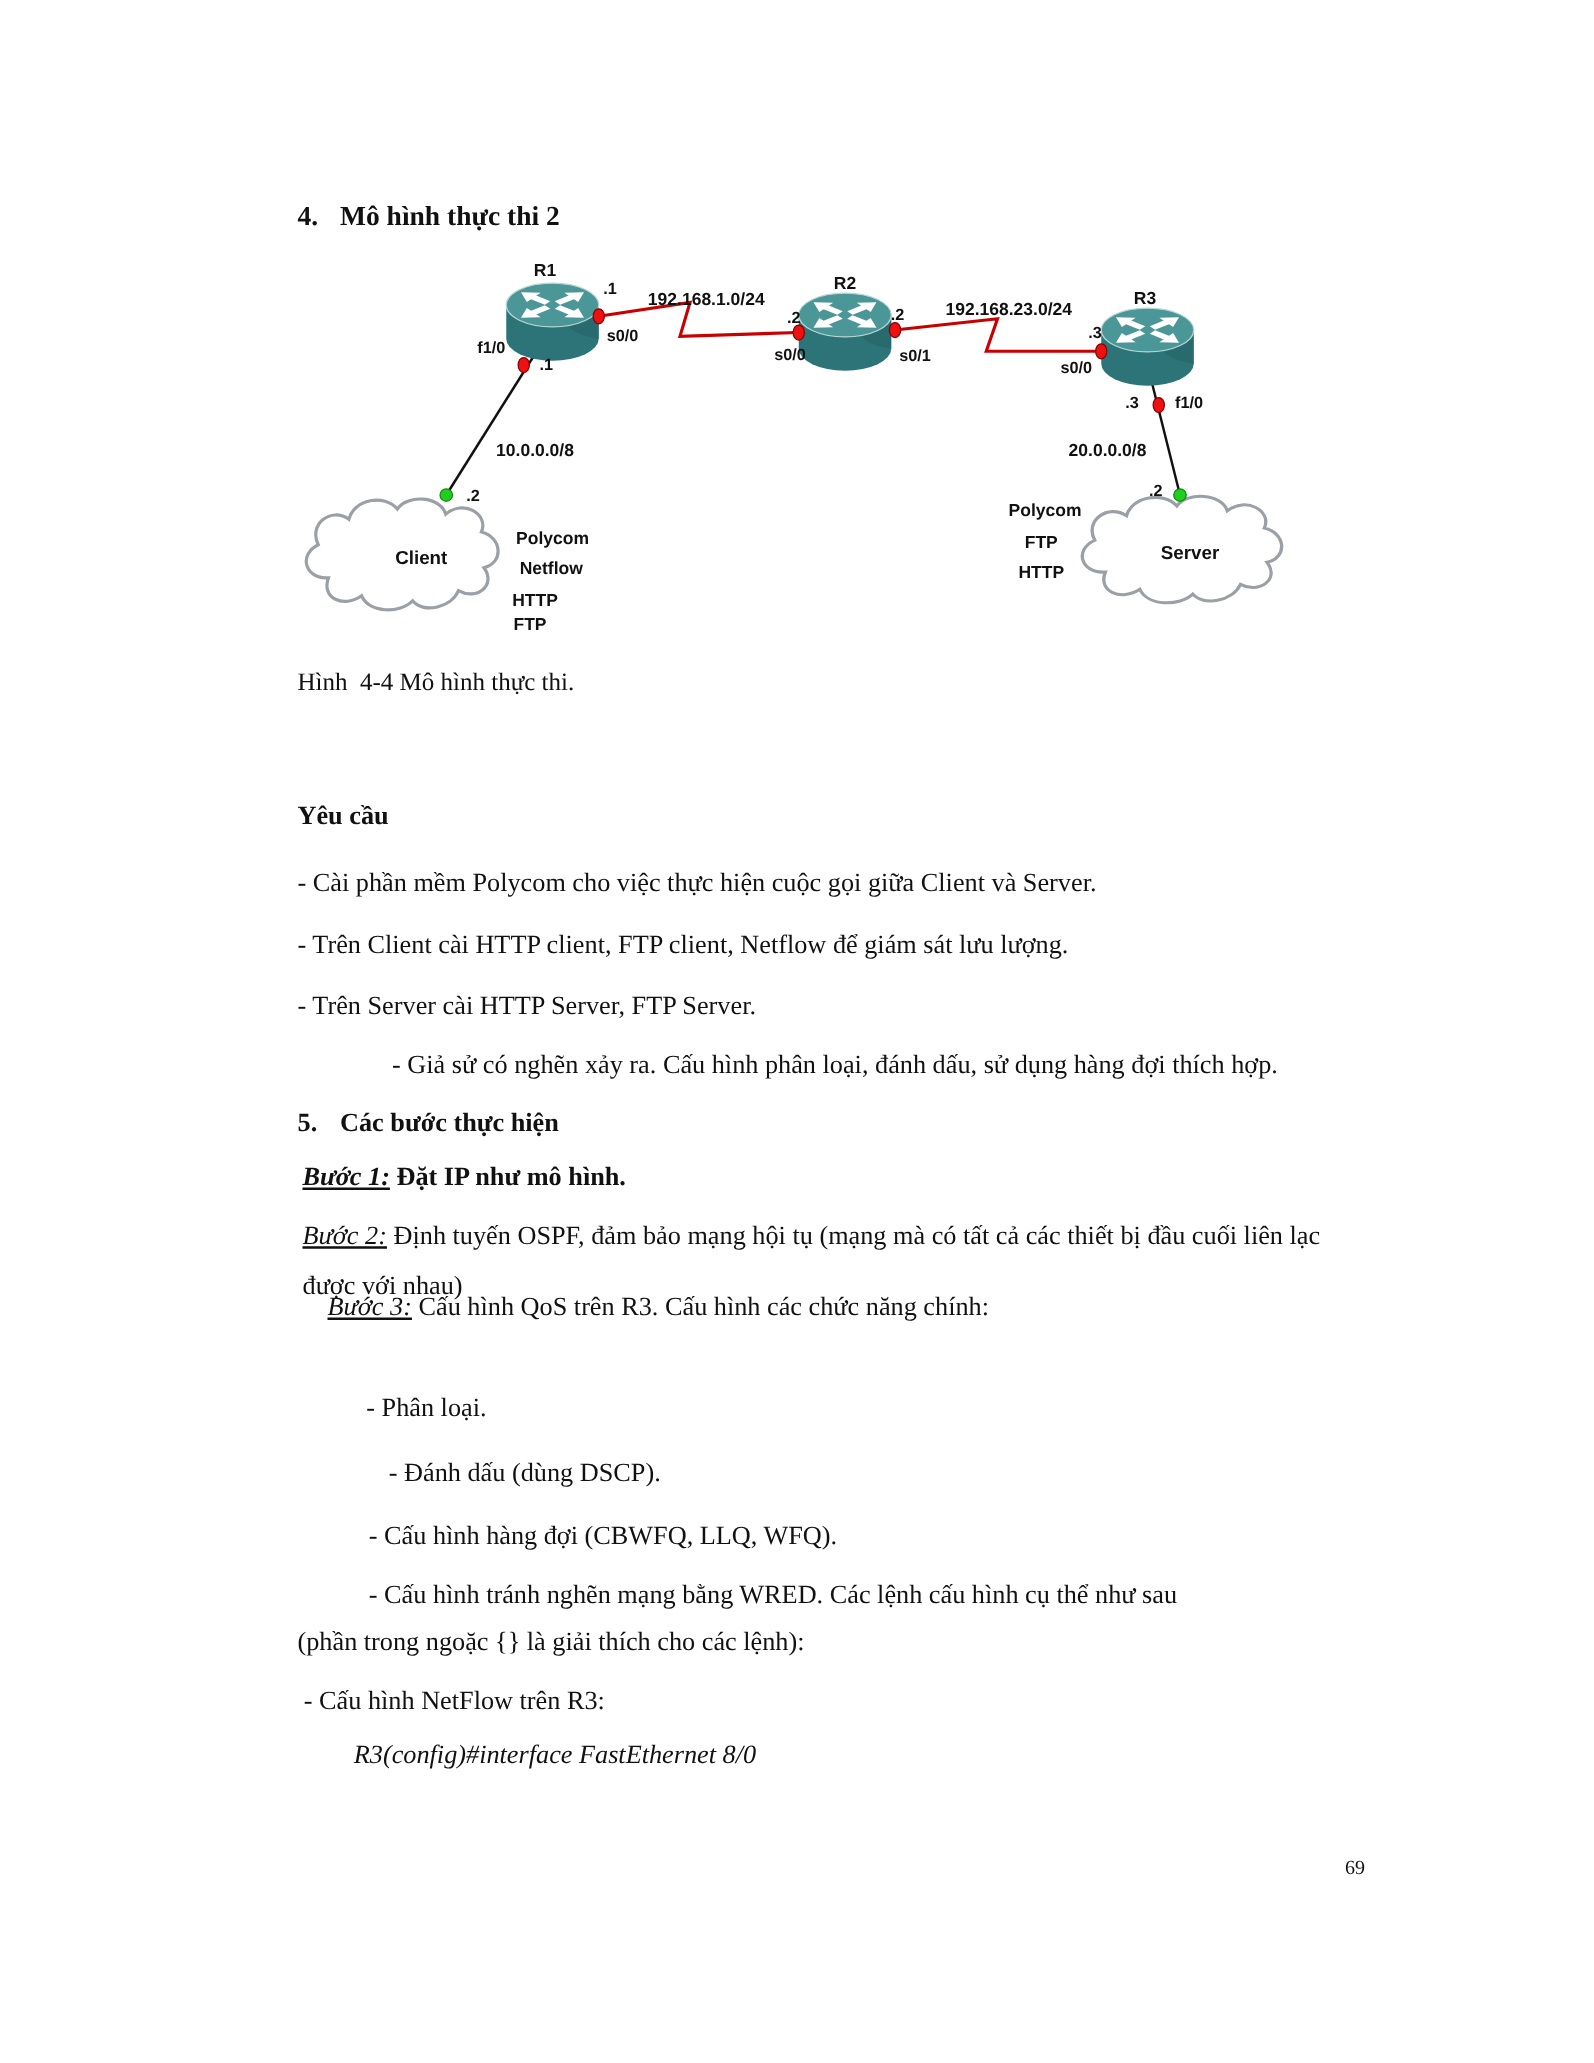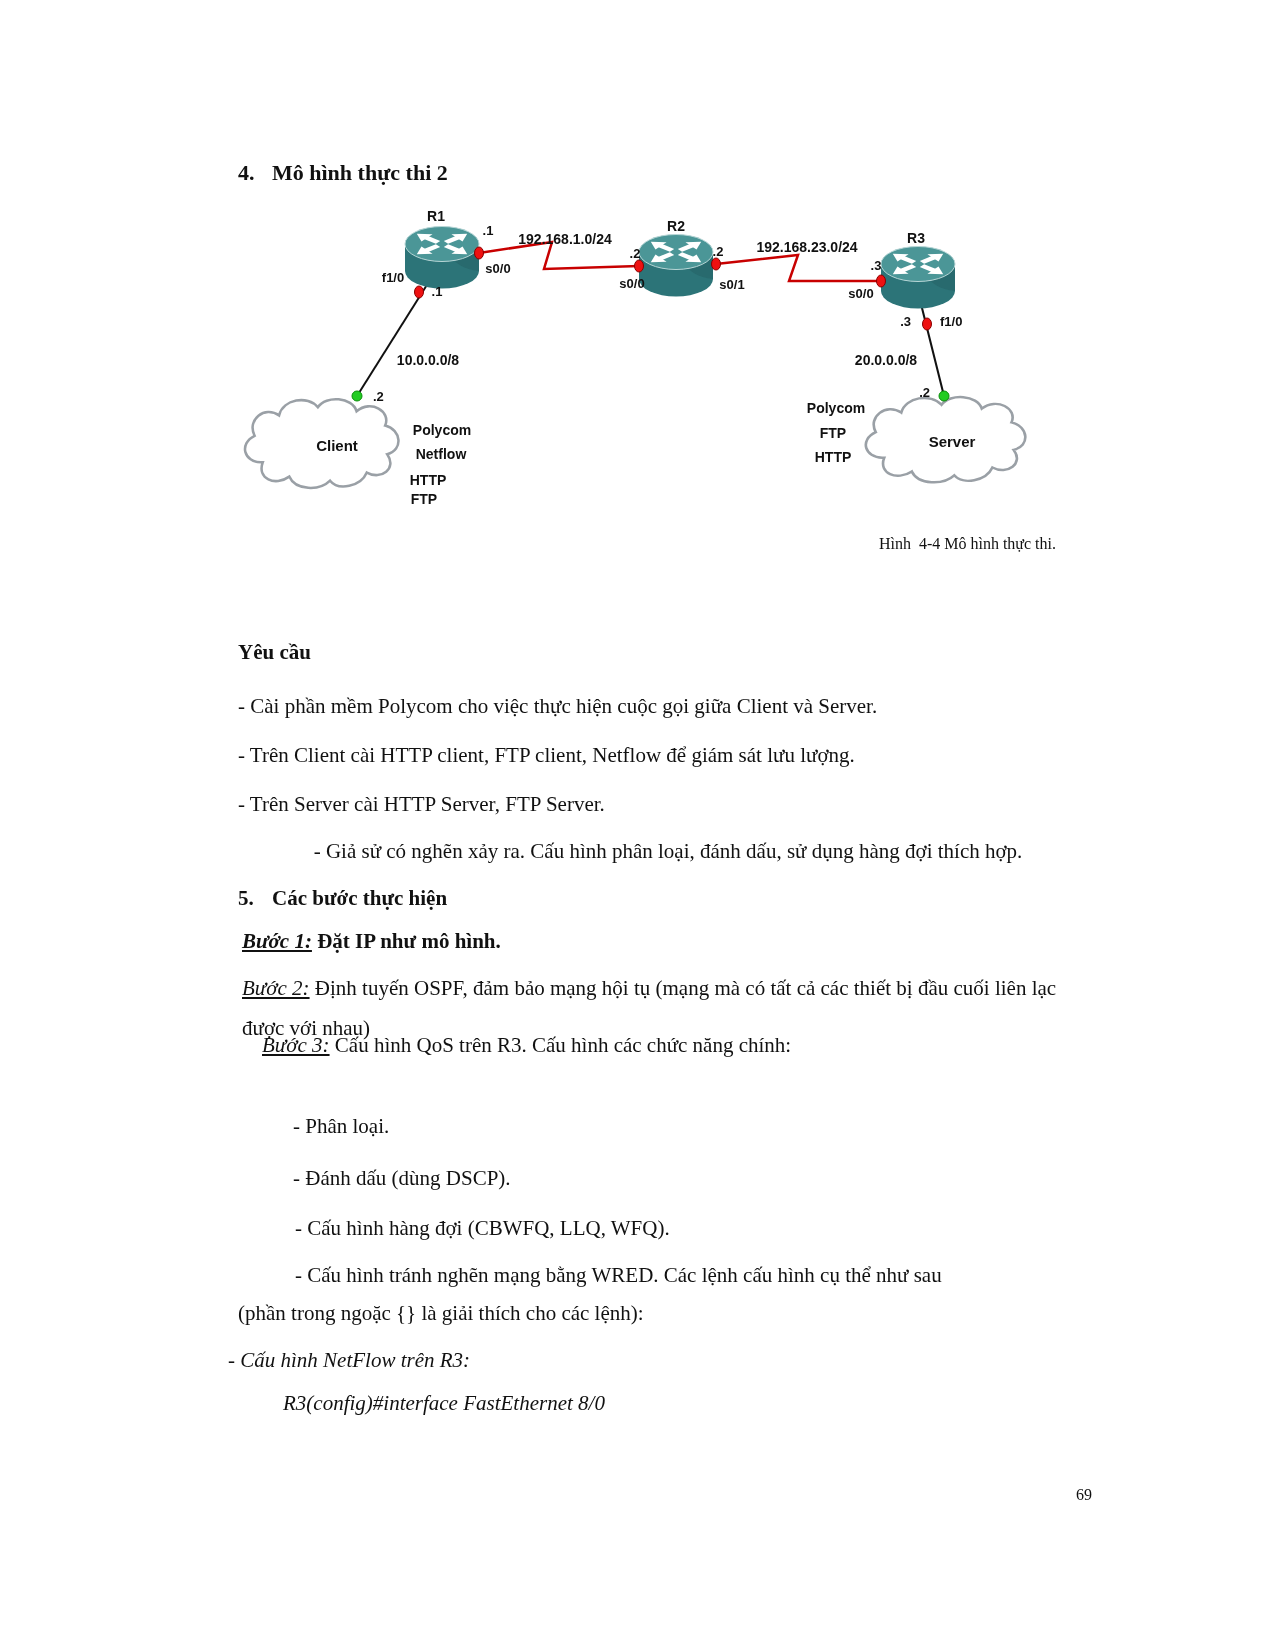--- a/index.html
+++ b/index.html
@@ -2,21 +2,21 @@
 <html><head>
 <meta charset="utf-8">
 <style>
   html,body{margin:0;padding:0;background:#888;}
   .page{position:relative;width:1275px;height:1650px;background:#ffffff;margin:0 auto;
         font-family:"Liberation Serif",serif;color:#111;overflow:hidden;}
   .abs{position:absolute;}
   .h-main{font-size:22px;font-weight:bold;white-space:pre-wrap;}
   .h-num{display:inline-block;width:34px;}
   .body-text{font-size:21px;line-height:40px;}
-  .caption{font-size:16px;text-align:right;white-space:pre-wrap;}
+  .caption{font-size:20px;text-align:left;white-space:pre-wrap;}
   .req-title{font-size:21px;font-weight:bold;}
   .step-label{font-style:italic;text-decoration:underline;}
   .code-line{font-size:21px;font-style:italic;}
   .pageno{font-size:16px;}
   svg text{font-family:"Liberation Sans",sans-serif;font-weight:bold;fill:#111;}
   .lbl{font-size:13px;}
   .lbl-net{font-size:14px;}
   .lbl-router{font-size:14px;}
   .lbl-cloud{font-size:15px;}
   .lbl-svc{font-size:14px;}
@@ -123,22 +123,22 @@
   <div class="abs body-text" style="left:242px;top:921px;width:860px;font-weight:bold;"><span class="step-label">Bước 1:</span>
     <span>Đặt IP như mô hình.</span></div>
 
   <div class="abs body-text" style="left:242px;top:968px;width:855px;"><span class="step-label">Bước 2:</span>
     <span>Định tuyến OSPF, đảm bảo mạng hội tụ (mạng mà có tất cả các thiết bị đầu cuối liên lạc được với nhau)</span></div>
 
   <div class="abs body-text" style="left:242px;top:1025px;width:860px;margin-left:20px;"><span class="step-label">Bước 3:</span>
     <span>Cấu hình QoS trên R3. Cấu hình các chức năng chính:</span></div>
 
   <div class="abs body-text" style="left:293px;top:1106px;">- Phân loại.</div>
-  <div class="abs body-text" style="left:293px;top:1158px;">- Đánh dấu (dùng DSCP).</div>
+  <div class="abs body-text" style="left:311px;top:1158px;">- Đánh dấu (dùng DSCP).</div>
   <div class="abs body-text" style="left:295px;top:1208px;">- Cấu hình hàng đợi (CBWFQ, LLQ, WFQ).</div>
   <div class="abs body-text" style="left:238px;top:1256px;width:745px;text-indent:57px;line-height:38px;">- Cấu hình tránh nghẽn mạng bằng WRED. Các lệnh cấu hình cụ thể như sau (phần trong ngoặc {} là giải thích cho các lệnh):</div>
 
-  <div class="abs body-text" style="left:228px;top:1340px;font-style:italic;">- Cấu hình NetFlow trên R3:</div>
+  <div class="abs body-text" style="left:243px;top:1340px;">- Cấu hình NetFlow trên R3:</div>
   <div class="abs code-line" style="left:283px;top:1391px;">R3(config)#interface FastEthernet 8/0</div>
 
   <div class="abs pageno" style="left:1076px;top:1486px;">69</div>
 
 </div>
 
 </body></html>

